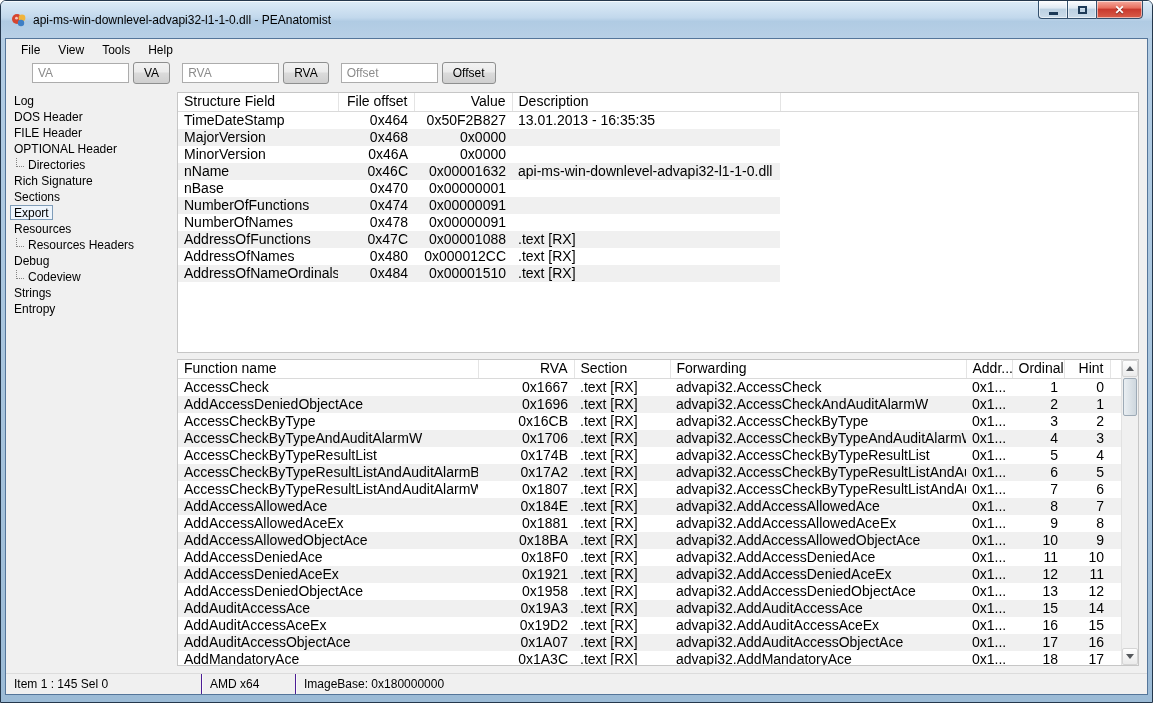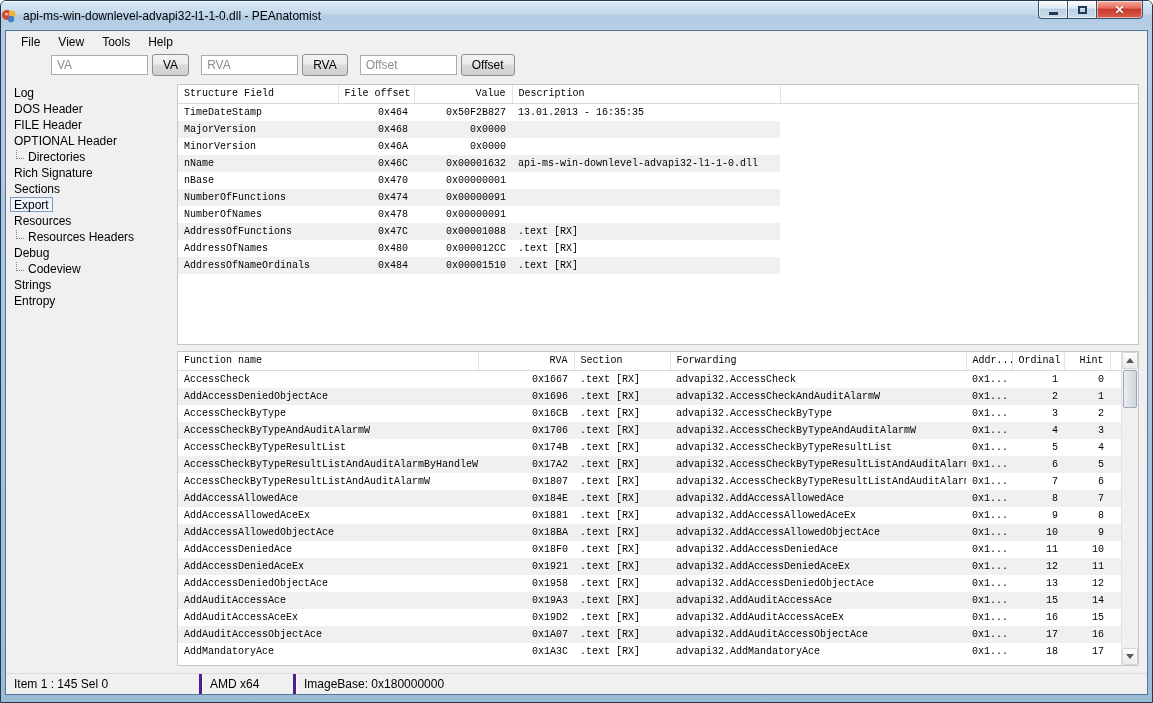--- a/index.html
+++ b/index.html
@@ -16,22 +16,23 @@
     width: 1153px; height: 703px;
     display: flex; flex-direction: column;
     border: 1px solid #24374c;
     border-radius: 6px 6px 0 0;
     background: linear-gradient(180deg, #d3e3f2 0%, #b3cde4 30px, #a6c3dc 60%, #9cbbd6 100%);
     overflow: hidden;
   }
 
   
   .titlebar {
-    height: 29px; position: relative;
+    height: 37px; position: relative;
     display: flex; align-items: center;
+    padding-left: 10px;
     background: linear-gradient(180deg, #dcebf7 0%, #c2d8ec 45%, #b0cbe3 55%, #b8d0e6 100%);
     box-shadow: inset 0 1px 0 rgba(255,255,255,0.7);
     flex: 0 0 auto;
   }
   .app-icon { width: 16px; height: 16px; margin-right: 6px; flex: 0 0 auto; }
   .window-title { font-size: 12px; white-space: nowrap; }
   .win-controls { position: absolute; top: -1px; right: 9px; display: flex; }
   .win-btn {
     width: 29px; height: 19px;
     border: 1px solid #33506d;
@@ -67,23 +68,22 @@
     display: flex; align-items: center;
     padding-left: 6px;
     background: #f0f0f0;
   }
   .menu-item { padding: 12px 9px; white-space: nowrap; }
 
   
   .toolbar {
     height: 26px; flex: 0 0 auto;
     display: flex; align-items: center;
-    padding-left: 9px;
+    padding-left: 26px;
     background: #f0f0f0;
-    margin-left: 36px;
   }
   .tb-group { display: flex; align-items: center; margin-right: 12px; }
   .tb-input {
     width: 97px; height: 20px;
     border: 1px solid #acacac;
     padding: 0 5px;
     font-family: "Liberation Sans", sans-serif; font-size: 12px;
     background: #fff;
     margin-right: 4px;
   }
@@ -126,21 +126,21 @@
   .panel {
     background: #fff;
     border: 1px solid #c6c6c6;
     overflow: hidden;
     position: relative;
   }
   .structure-panel { height: 261px; flex: 0 0 auto; margin-bottom: 6px; }
   .functions-panel { flex: 1 1 auto; min-height: 0; }
   .functions-panel .table-wrap { position: absolute; top: 0; left: 0; right: 17px; bottom: 0; overflow: hidden; }
 
-  table { border-collapse: collapse; table-layout: fixed; width: 100%; font-size: 10px; font-family: Liberation Mono, monospace; }
+  table { border-collapse: collapse; table-layout: fixed; width: 100%; font-size: 14px; }
   th {
     font-weight: normal; text-align: left;
     height: 18px; line-height: 17px; padding: 0 6px;
     border-right: 1px solid #e4e4e4;
     border-bottom: 1px solid #dadada;
     background: #fff;
     white-space: nowrap; overflow: hidden;
   }
   th.filler { border-right: none; }
   td {
@@ -193,21 +193,21 @@
   .statusbar {
     height: 21px; flex: 0 0 auto;
     display: flex; align-items: stretch;
     background: #f0f0f0;
     border-top: 1px solid #dcdcdc;
     font-size: 12px;
   }
   .status-cell {
     display: flex; align-items: center;
     padding: 0 8px;
-    border-right: 3px solid #4c1d95;
+    border-right: 1px solid #4c1d95;
     box-shadow: 1px 0 0 #fafafa;
     white-space: nowrap;
   }
   .status-cell.c1 { width: 196px; }
   .status-cell.c2 { width: 94px; }
   .status-cell.c3 { flex: 1 1 auto; border-right: none; box-shadow: none; }
 </style>
 </head>
 <body>
 

